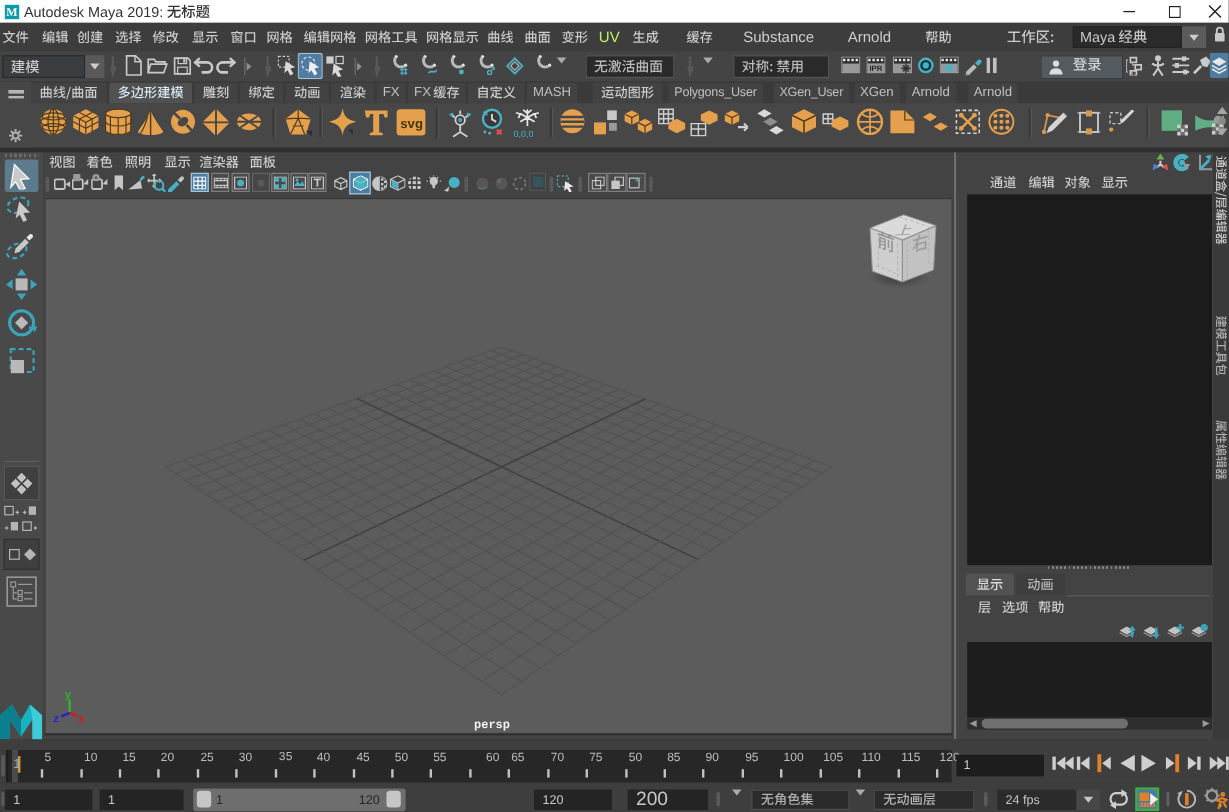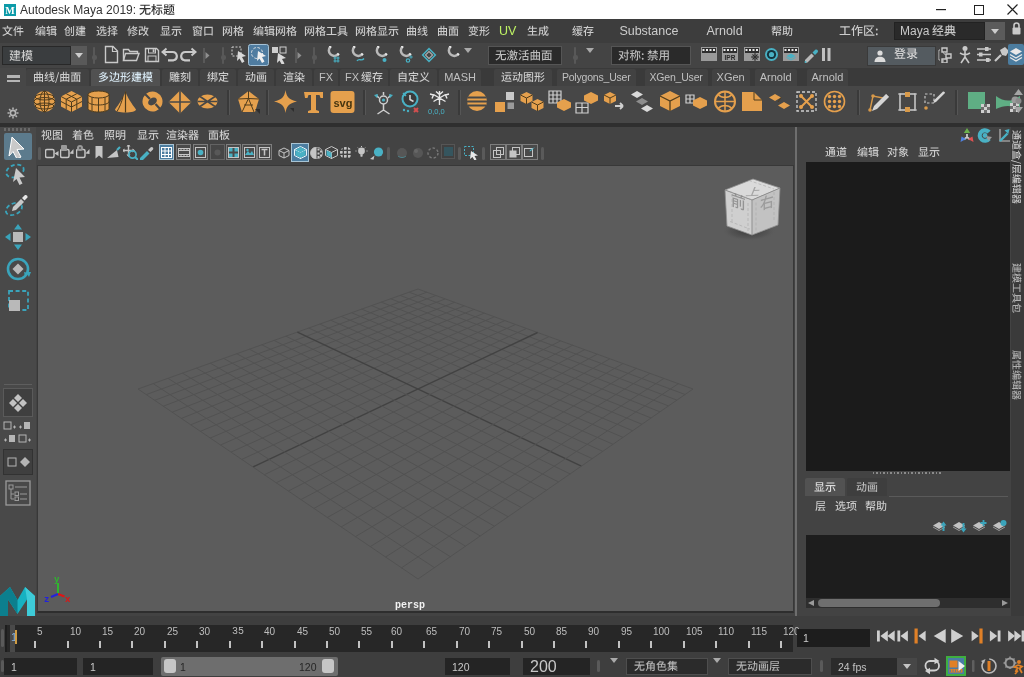--- a/index.html
+++ b/index.html
@@ -1173,21 +1173,21 @@
 <div class="tnum" style="left:225px;font-size:10px;color:#bdbdbd;font-family:Liberation Mono, monospace;">35</div>
 <div class="ttick" style="left:254px;"></div>
 <div class="tnum" style="left:257px;font-size:10px;color:#bdbdbd;">40</div>
 <div class="ttick" style="left:287px;"></div>
 <div class="tnum" style="left:290px;font-size:10px;color:#bdbdbd;">45</div>
 <div class="ttick" style="left:319px;"></div>
 <div class="tnum" style="left:322px;font-size:10px;color:#bdbdbd;">50</div>
 <div class="ttick" style="left:351px;"></div>
 <div class="tnum" style="left:354px;font-size:10px;color:#bdbdbd;">55</div>
 <div class="ttick" style="left:384px;"></div>
-<div class="tnum" style="left:384px;font-size:10px;color:#bdbdbd;">60</div>
+<div class="tnum" style="left:398px;font-size:10px;color:#bdbdbd;">60</div>
 <div class="ttick" style="left:416px;"></div>
 <div class="tnum" style="left:419px;font-size:10px;color:#bdbdbd;">65</div>
 <div class="ttick" style="left:449px;"></div>
 <div class="tnum" style="left:452px;font-size:10px;color:#bdbdbd;">70</div>
 <div class="ttick" style="left:481px;"></div>
 <div class="tnum" style="left:484px;font-size:10px;color:#bdbdbd;">75</div>
 <div class="ttick" style="left:514px;"></div>
 <div class="tnum" style="left:517px;font-size:10px;color:#bdbdbd;">50</div>
 <div class="ttick" style="left:546px;"></div>
 <div class="tnum" style="left:549px;font-size:10px;color:#bdbdbd;">85</div>

